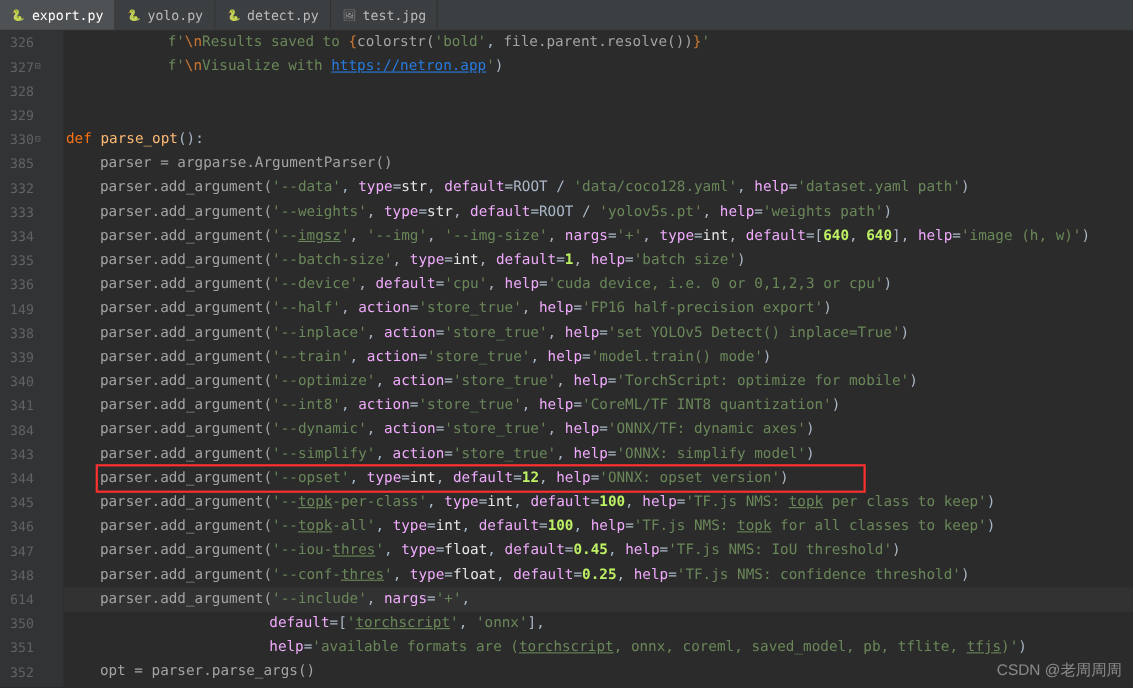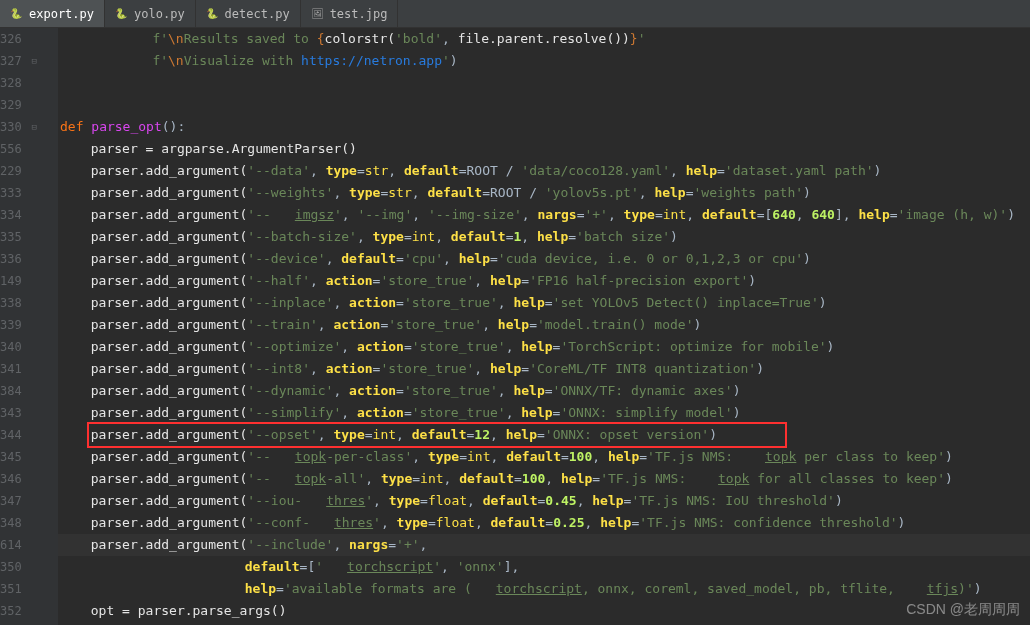--- a/index.html
+++ b/index.html
@@ -41,49 +41,49 @@
   }
   .img-icon { width: 14px; height: 14px; display:inline-flex; align-items:center; justify-content:center; font-size:10px; color:#a0a0a0;}
   .editor {
     display: flex;
     height: calc(100% - 28px);
     position: relative;
   }
   .gutter {
     width: 58px;
     background: #313335;
-    text-align: left;
+    text-align: center;
     padding-right: 18px;
     color: #606366;
     font-size: 12px;
     line-height: 22px;
     user-select: none;
     position: relative;
   }
   .gutter .line { height: 22px; position: relative; }
   .code {
     flex: 1;
     background: #2b2b2b;
     line-height: 22px;
     white-space: pre;
     position: relative;
     overflow: hidden;
   }
   .code .line { height: 22px; padding-left: 2px; position: relative; }
   .kw { color: #f97316; }
-  .fn { color: #d946ef; }
-  .id { color: #e5e5e5; }
+  .fn { color: #fdba74; }
+  .id { color: #a3a3a3; }
   .str { color: #6a8759; }
   .num { color: #bef264; font-weight: bold; }
-  .param { color: #fde047; font-weight: bold; }
+  .param { color: #f0abfc; }
   .op { color: #a9b7c6; }
-  .builtin { color: #fde047; }
+  .builtin { color: #e5e5e5; }
   .escape { color: #cc7832; }
-  .link { color: #287bde; }
-  .underline { text-decoration: underline #6a8759; margin-left: 24px; }
+  .link { color: #287bde; text-decoration: underline; }
+  .underline { text-decoration: underline #6a8759; }
   .highlight-box {
     position: absolute;
     border: 2px solid #ff3030;
     pointer-events: none;
   }
   .cursor-line {
     position: absolute;
     left: 0; right: 0;
     background: #323232;
     height: 22px;
@@ -125,22 +125,22 @@
     </div>
   </div>
 
 <div class="editor">
   <div class="gutter">
       <div class="line">326</div>
       <div class="line">327<span class="fold">⊟</span></div>
       <div class="line">328</div>
       <div class="line">329</div>
       <div class="line">330<span class="fold">⊟</span></div>
-      <div class="line">556</div>
-      <div class="line">229</div>
+      <div class="line">385</div>
+      <div class="line">332</div>
       <div class="line">333</div>
       <div class="line">334</div>
       <div class="line">335</div>
       <div class="line">336</div>
       <div class="line">149</div>
       <div class="line">338</div>
       <div class="line">339</div>
       <div class="line">340</div>
       <div class="line">341</div>
       <div class="line">384</div>

